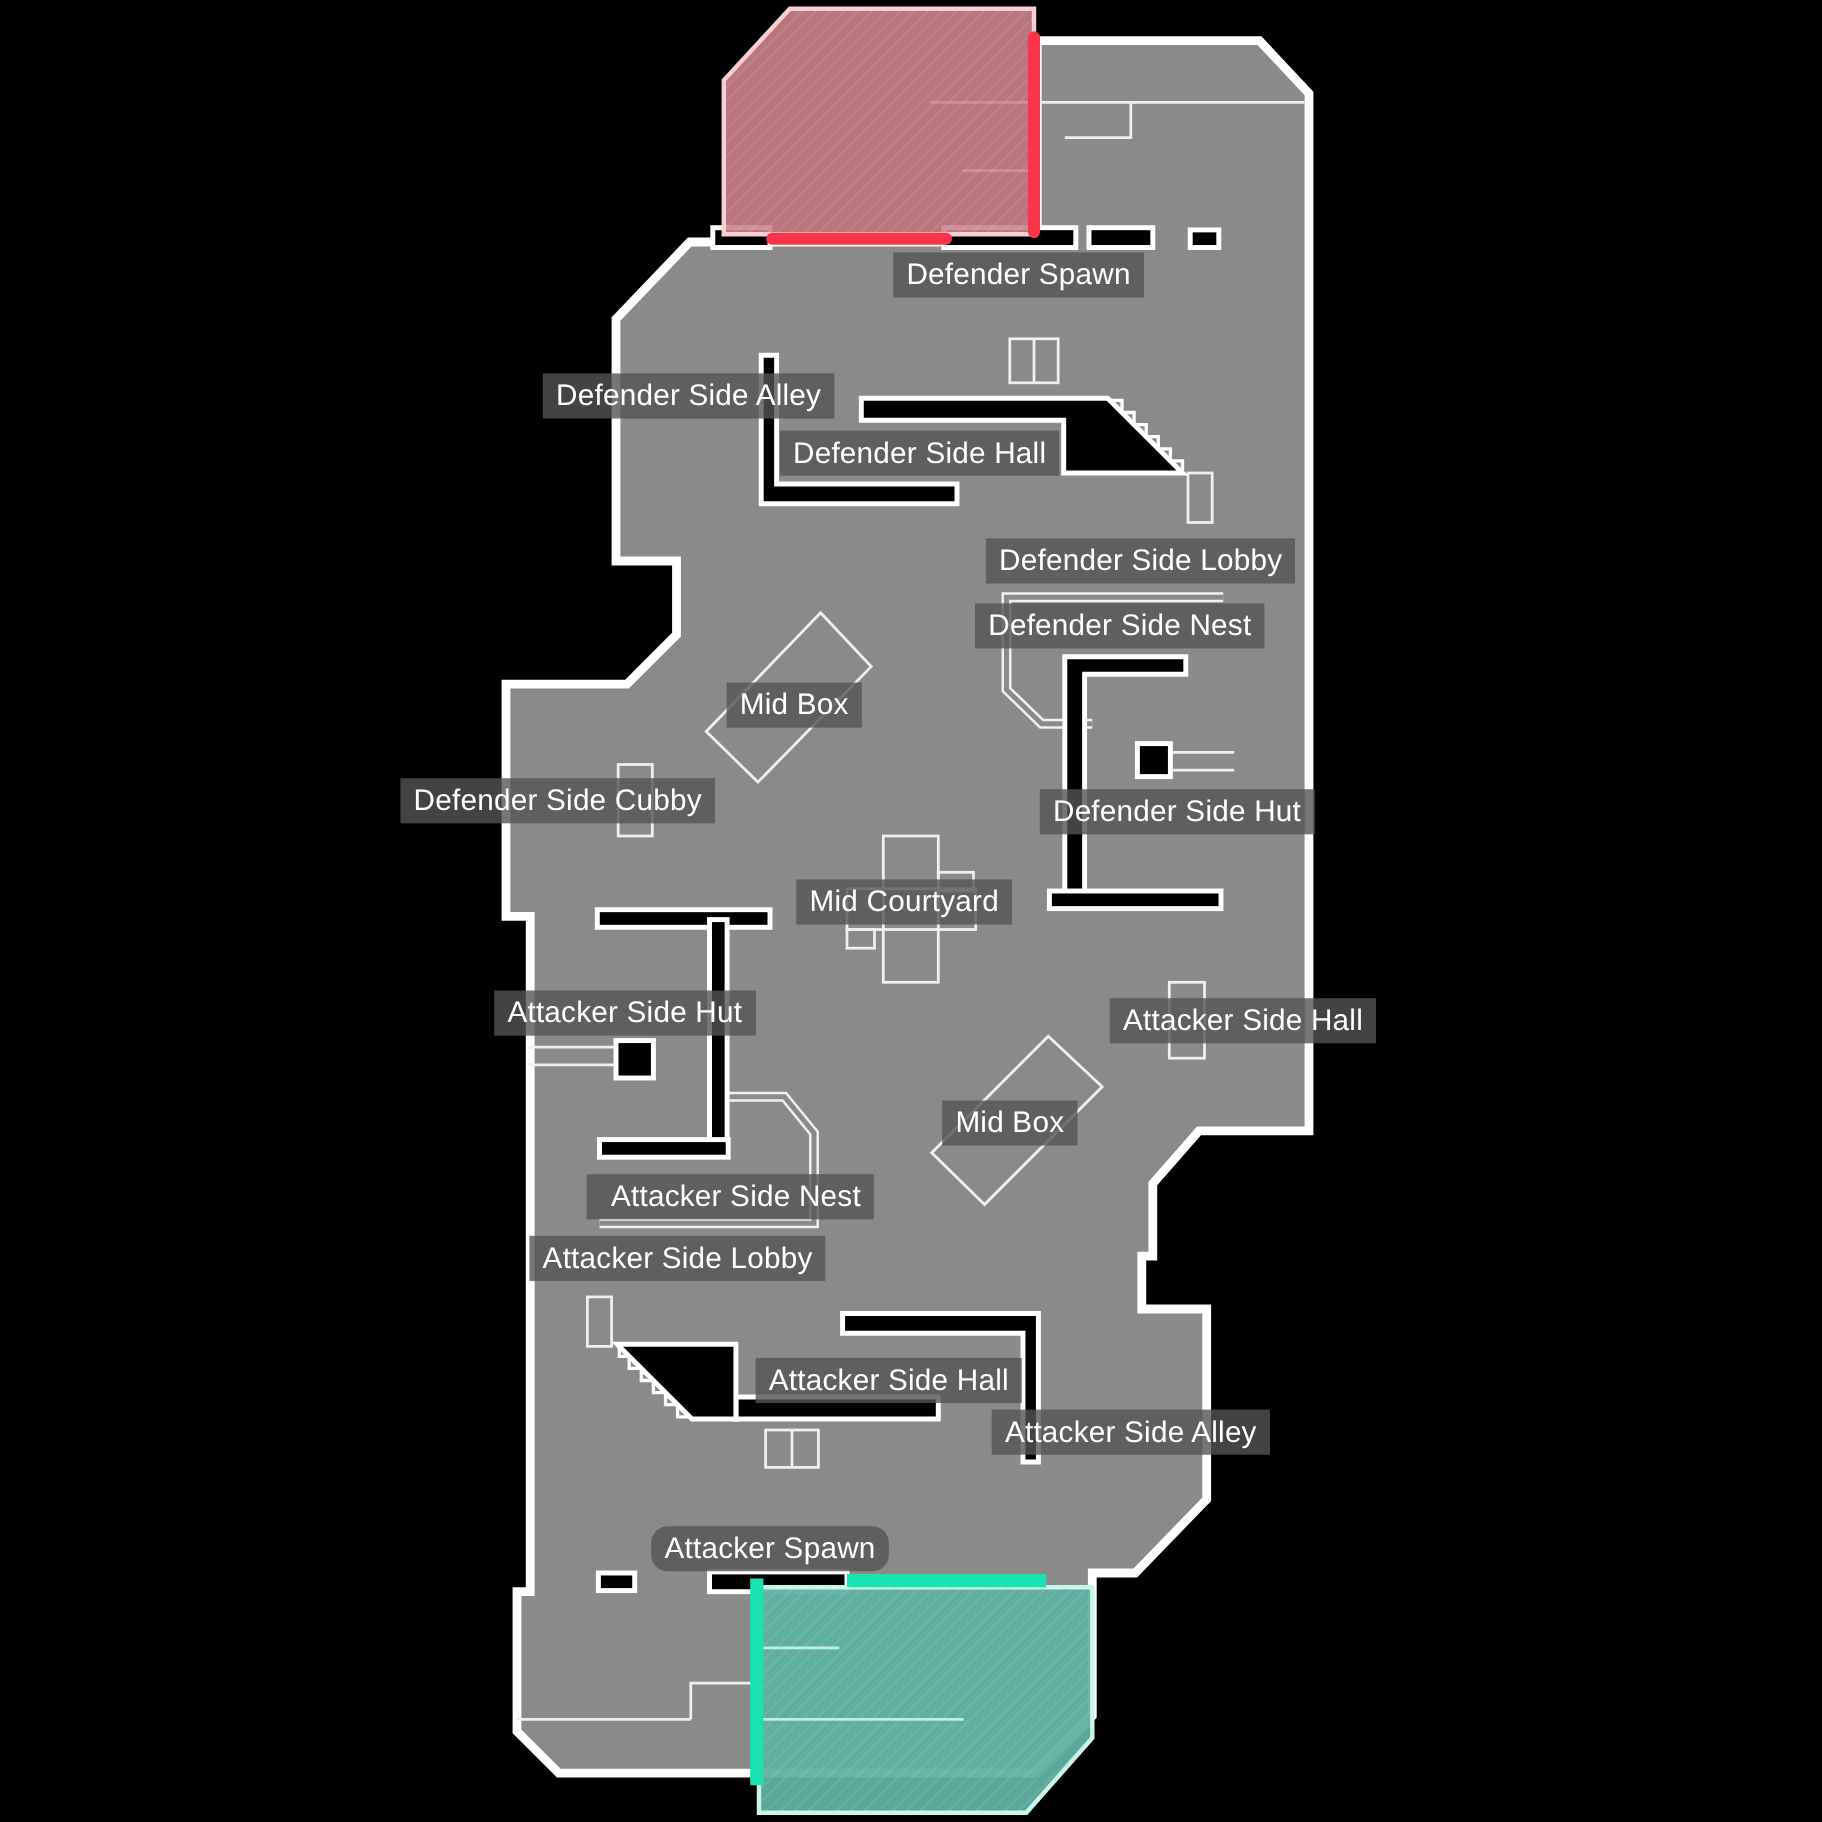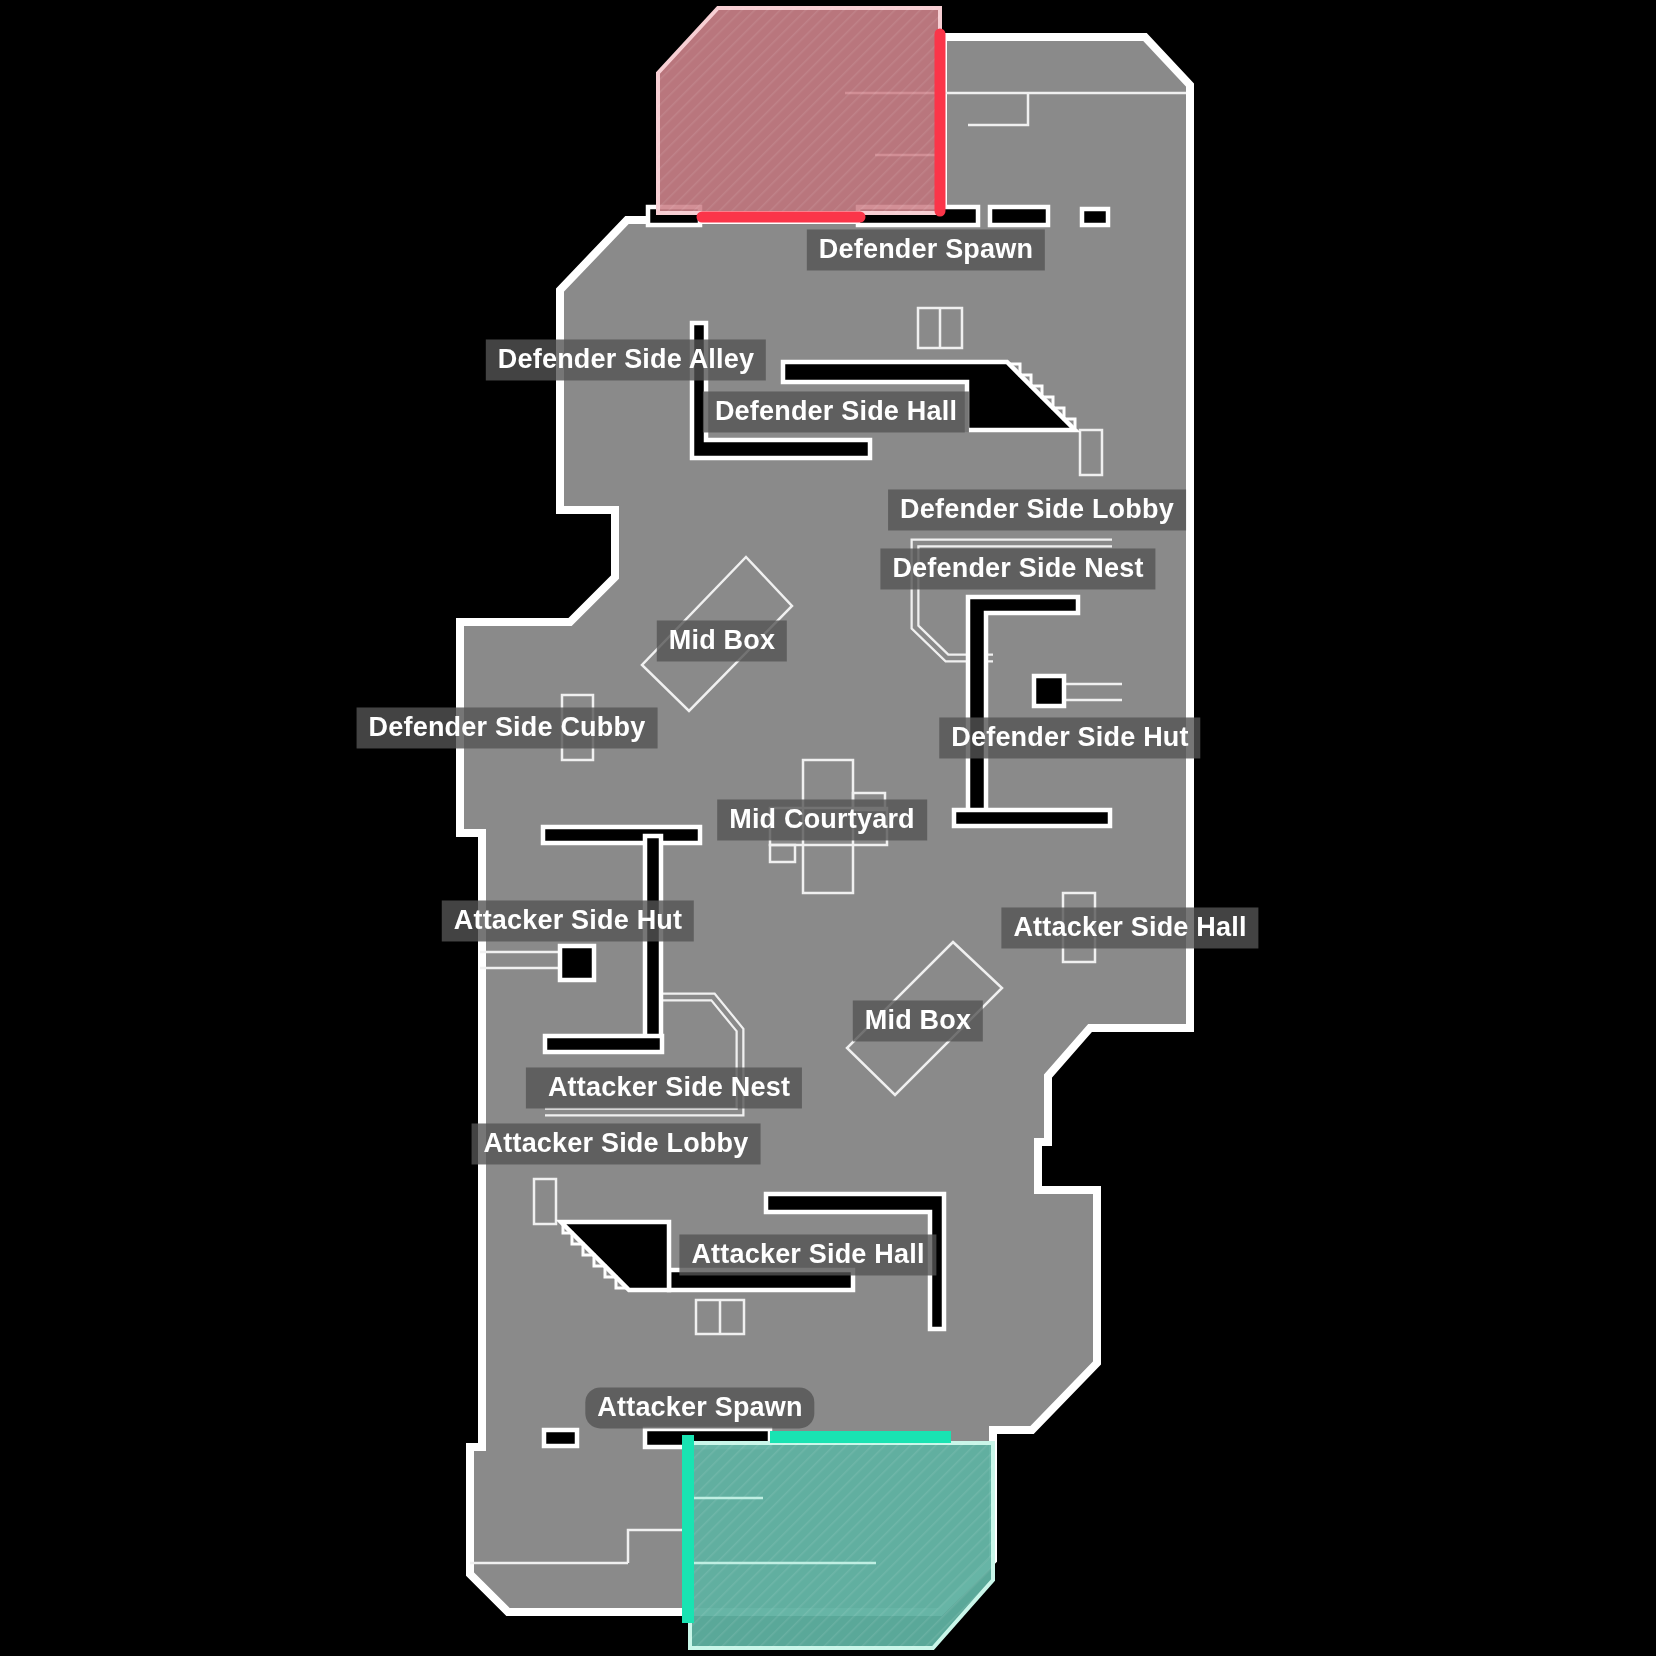--- a/index.html
+++ b/index.html
@@ -2,21 +2,21 @@
 <html><head>
 <meta charset="utf-8">
 <style>
   html,body{margin:0;padding:0;background:#000;}
   #stage{position:relative;width:1656px;height:1656px;background:#000;overflow:hidden;
          font-family:"Liberation Sans",sans-serif;}
   #map-svg{position:absolute;left:0;top:0;}
   #labels{position:absolute;left:0;top:0;width:100%;height:100%;pointer-events:none;}
   .map-label{position:absolute;transform:translate(-50%,-50%);
              background:rgba(84,84,84,0.80);color:#ffffff;
-             font-weight:bold;font-size:27px;line-height:1.15;
+             font-weight:normal;font-size:27px;line-height:1.15;
              padding:5px 12px;white-space:nowrap;letter-spacing:0.2px;}
 </style>
 </head>
 <body>
 
 <div id="stage">
 
 <svg id="map-svg" width="1656" height="1656" viewBox="0 0 1656 1656">
   <defs>
     <pattern id="hatch" width="9" height="9" patternTransform="rotate(45)" patternUnits="userSpaceOnUse">
@@ -127,16 +127,17 @@
       <div class="map-label" style="left: 722px; top: 641px;">Mid Box</div>
       <div class="map-label" style="left: 507px; top: 728px;">Defender Side Cubby</div>
       <div class="map-label" style="left: 1070px; top: 738px;">Defender Side Hut</div>
       <div class="map-label" style="left: 822px; top: 820px;">Mid Courtyard</div>
       <div class="map-label" style="left: 568px; top: 921px;">Attacker Side Hut</div>
       <div class="map-label" style="left: 1130px; top: 928px;">Attacker Side Hall</div>
       <div class="map-label" style="left: 918px; top: 1021px;">Mid Box</div>
       <div class="map-label" style="left: 664px; top: 1088px; padding-left: 22px;">Attacker Side Nest</div>
       <div class="map-label" style="left: 616px; top: 1144px;">Attacker Side Lobby</div>
       <div class="map-label" style="left: 808px; top: 1255px;">Attacker Side Hall</div>
+      <div class="map-label" style="left: 1028px; top: 1302px;">Attacker Side Alley</div>
       <div class="map-label" style="left: 700px; top: 1408px; border-radius: 15px;">Attacker Spawn</div>
     </div>
 
 </div>
 
 </body></html>

